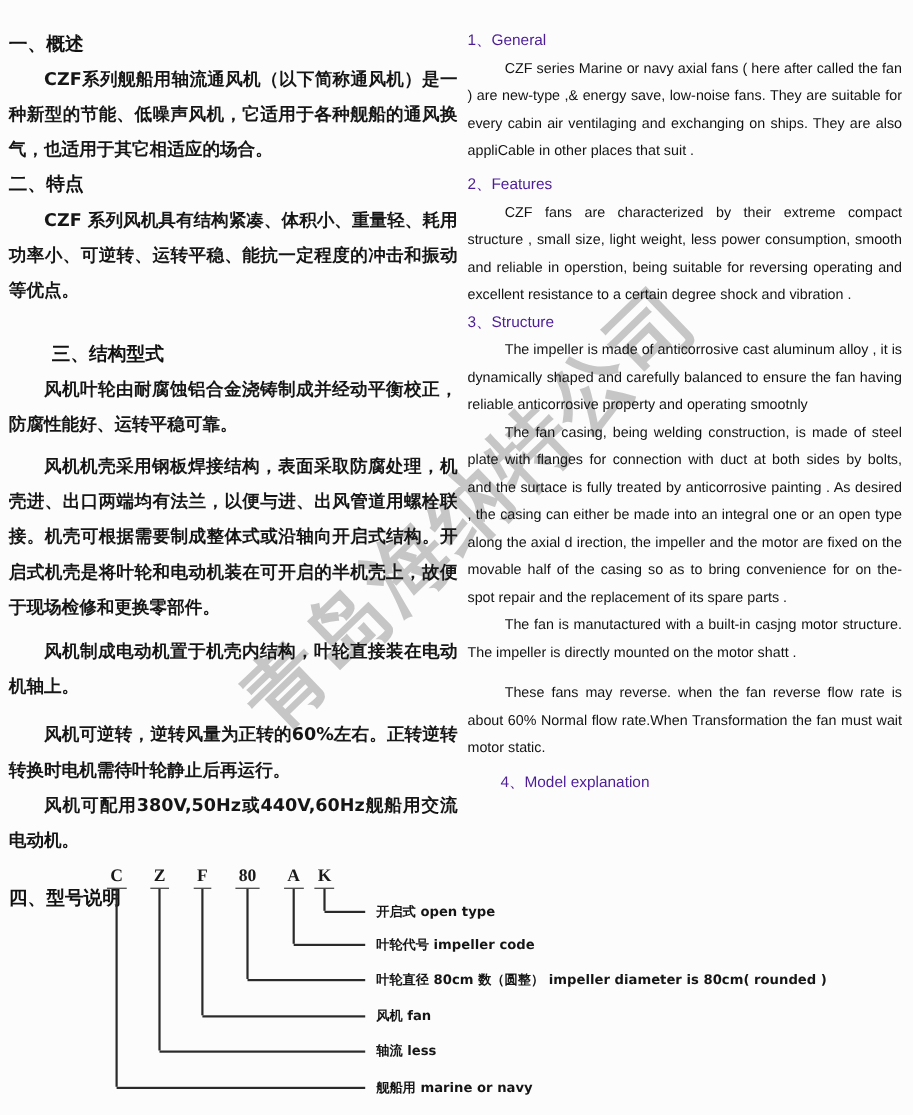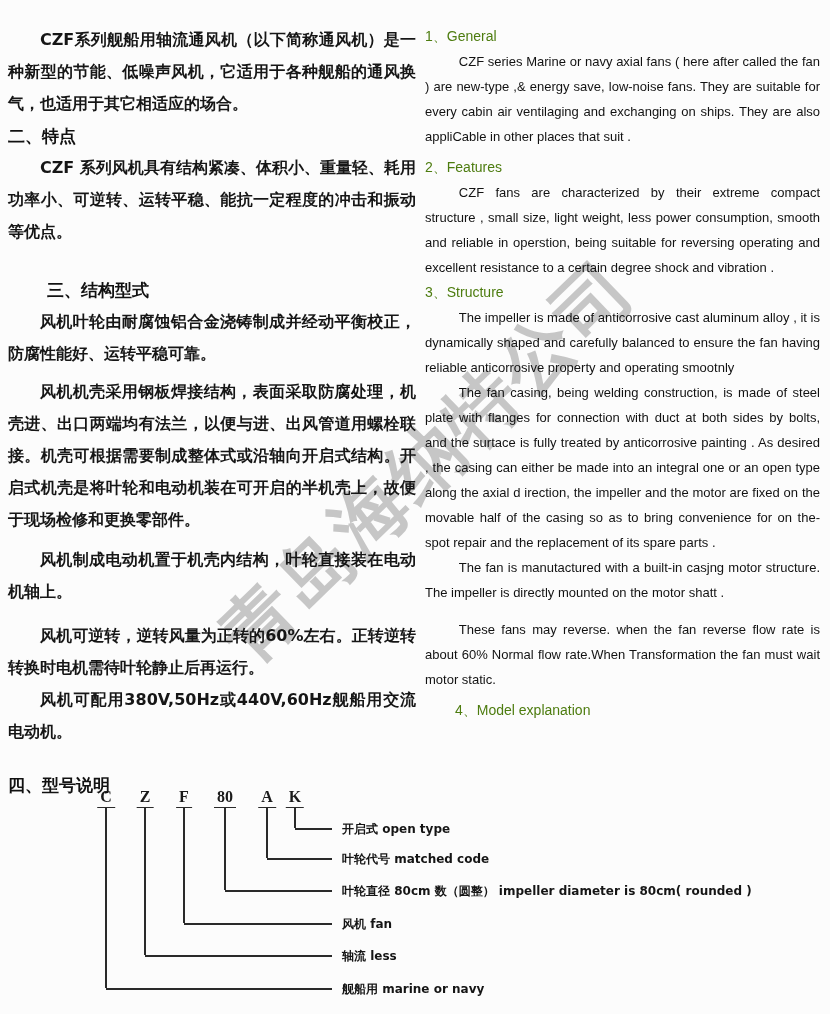--- a/index.html
+++ b/index.html
@@ -33,21 +33,21 @@
   .zh-h {
     margin:0; font-size:17px; font-weight:700; line-height:32px;
     font-family:"DejaVu Sans", sans-serif; color:#111;
   }
   .zh-p {
     margin:0; font-size:16px; font-weight:600; line-height:32px;
     text-indent:2em; text-align:justify; text-align-last:left;
     font-family:"DejaVu Sans", sans-serif; color:#161616;
   }
   
-  .en-h { margin:0; font-size:14px; font-weight:400; line-height:25px; color:#4d7c0f; }
+  .en-h { margin:0; font-size:14px; font-weight:400; line-height:25px; color:#4c1d95; }
   .en-p {
     margin:0; font-size:13px; line-height:25px;
     text-indent:2.6em; text-align:justify; text-align-last:left;
     color:#121212;
   }
   .indent { padding-left:30px; }
 
   .gap4  { margin-top:21px;  }
   .gap6  { margin-top:6px;  }
   .gap8  { margin-top:8px;  }
@@ -81,20 +81,21 @@
   .br-c  .letter{left:106px} .br-c  .vline{left:105px;height:180px}.br-c  .hline{top:200px;left:106px;width:226px} .br-c  .dlabel{top:201px}
 </style>
 </head>
 <body>
 
 <div class="page">
 
   <div class="watermark">青岛海纳特公司</div>
 
   <div class="col col-left">
+    <h2 class="zh-h">一、概述</h2>
     <p class="zh-p">CZF系列舰船用轴流通风机（以下简称通风机）是一种新型的节能、低噪声风机，它适用于各种舰船的通风换气，也适用于其它相适应的场合。</p>
 
     <h2 class="zh-h gap14">二、特点</h2>
     <p class="zh-p">CZF 系列风机具有结构紧凑、体积小、重量轻、耗用功率小、可逆转、运转平稳、能抗一定程度的冲击和振动等优点。</p>
 
     <h2 class="zh-h gap26">三、结构型式</h2>
     <p class="zh-p">风机叶轮由耐腐蚀铝合金浇铸制成并经动平衡校正，防腐性能好、运转平稳可靠。</p>
     <p class="zh-p gap6">风机机壳采用钢板焊接结构，表面采取防腐处理，机壳进、出口两端均有法兰，以便与进、出风管道用螺栓联接。机壳可根据需要制成整体式或沿轴向开启式结构。开启式机壳是将叶轮和电动机装在可开启的半机壳上，故便于现场检修和更换零部件。</p>
     <p class="zh-p gap8">风机制成电动机置于机壳内结构，叶轮直接装在电动机轴上。</p>
     <p class="zh-p gap12">风机可逆转，逆转风量为正转的60%左右。正转逆转转换时电机需待叶轮静止后再运行。</p>
@@ -125,21 +126,21 @@
       <span class="letter">K</span>
       <span class="vline"></span>
       <span class="hline"></span>
       <span class="dlabel">开启式 open type</span>
     </div>
 
     <div class="branch br-a">
       <span class="letter">A</span>
       <span class="vline"></span>
       <span class="hline"></span>
-      <span class="dlabel">叶轮代号 matched code</span>
+      <span class="dlabel">叶轮代号 impeller code</span>
     </div>
 
     <div class="branch br-80">
       <span class="letter">80</span>
       <span class="vline"></span>
       <span class="hline"></span>
       <span class="dlabel">叶轮直径 80cm 数（圆整）  impeller diameter is 80cm( rounded )</span>
     </div>
 
     <div class="branch br-f">

